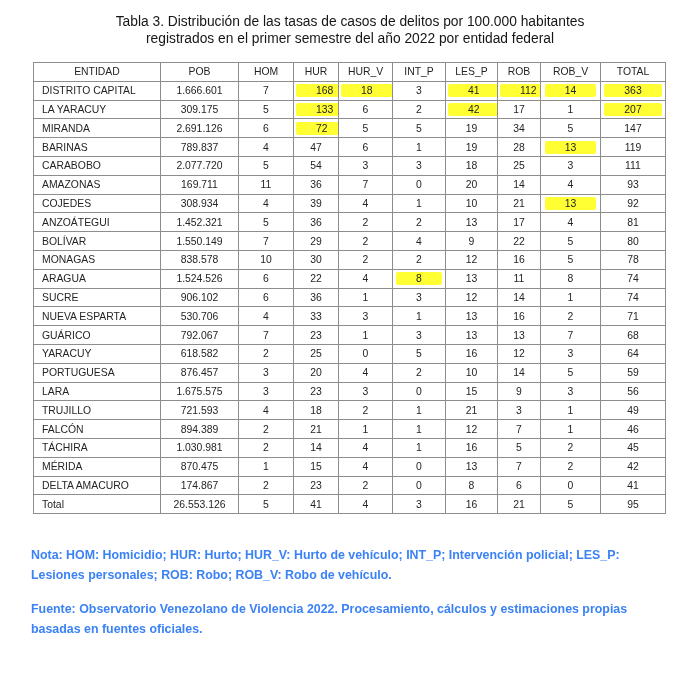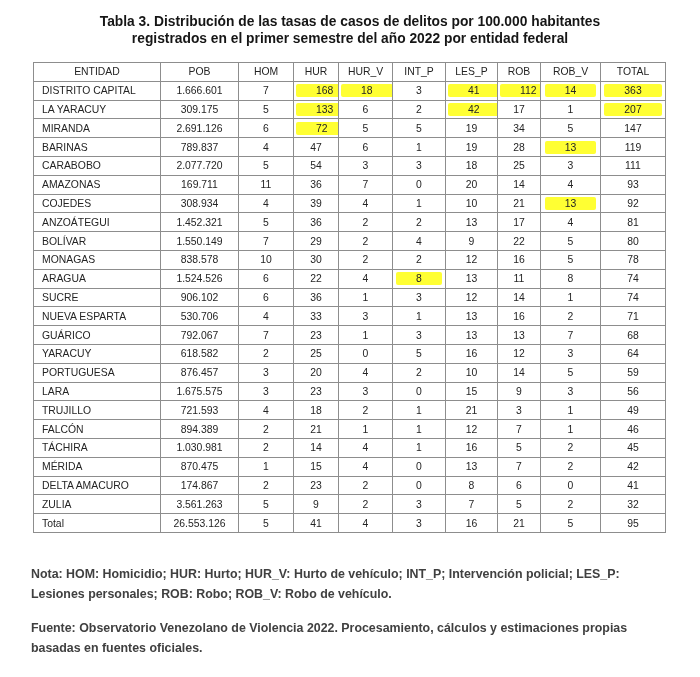--- a/index.html
+++ b/index.html
@@ -14,21 +14,21 @@
   }
   .page {
     width: 700px;
     height: 677px;
     position: relative;
     overflow: hidden;
   }
   .title {
     margin-top: 13px;
     text-align: center;
-    font-weight: bold;
+    font-weight: normal;
     font-size: 13.8px;
     line-height: 17px;
     color: #161616;
   }
   table.crime {
     border-collapse: collapse;
     table-layout: fixed;
     width: 549px;
     margin: 15px 0 0 33px;
   }
@@ -51,21 +51,21 @@
   .hl {
     background: #ffff33;
     padding: 1px 20px;
     border-radius: 2px;
   }
   .notes {
     margin: 31px 28px 0 31px;
     font-weight: bold;
     font-size: 12.4px;
     line-height: 20px;
-    color: #404040;
+    color: #3b82f6;
   }
   .notes p {
     margin: 0 0 14px 0;
   }
 </style>
 </head>
 <body>
 
 <div class="page">
 
@@ -360,32 +360,20 @@
           <td>2</td>
           <td>23</td>
           <td>2</td>
           <td>0</td>
           <td>8</td>
           <td>6</td>
           <td>0</td>
           <td>41</td>
         </tr>
         <tr>
-          <td class="entity">ZULIA</td>
-          <td>3.561.263</td>
-          <td>5</td>
-          <td>9</td>
-          <td>2</td>
-          <td>3</td>
-          <td>7</td>
-          <td>5</td>
-          <td>2</td>
-          <td>32</td>
-        </tr>
-        <tr>
           <td class="entity">Total</td>
           <td>26.553.126</td>
           <td>5</td>
           <td>41</td>
           <td>4</td>
           <td>3</td>
           <td>16</td>
           <td>21</td>
           <td>5</td>
           <td>95</td>

